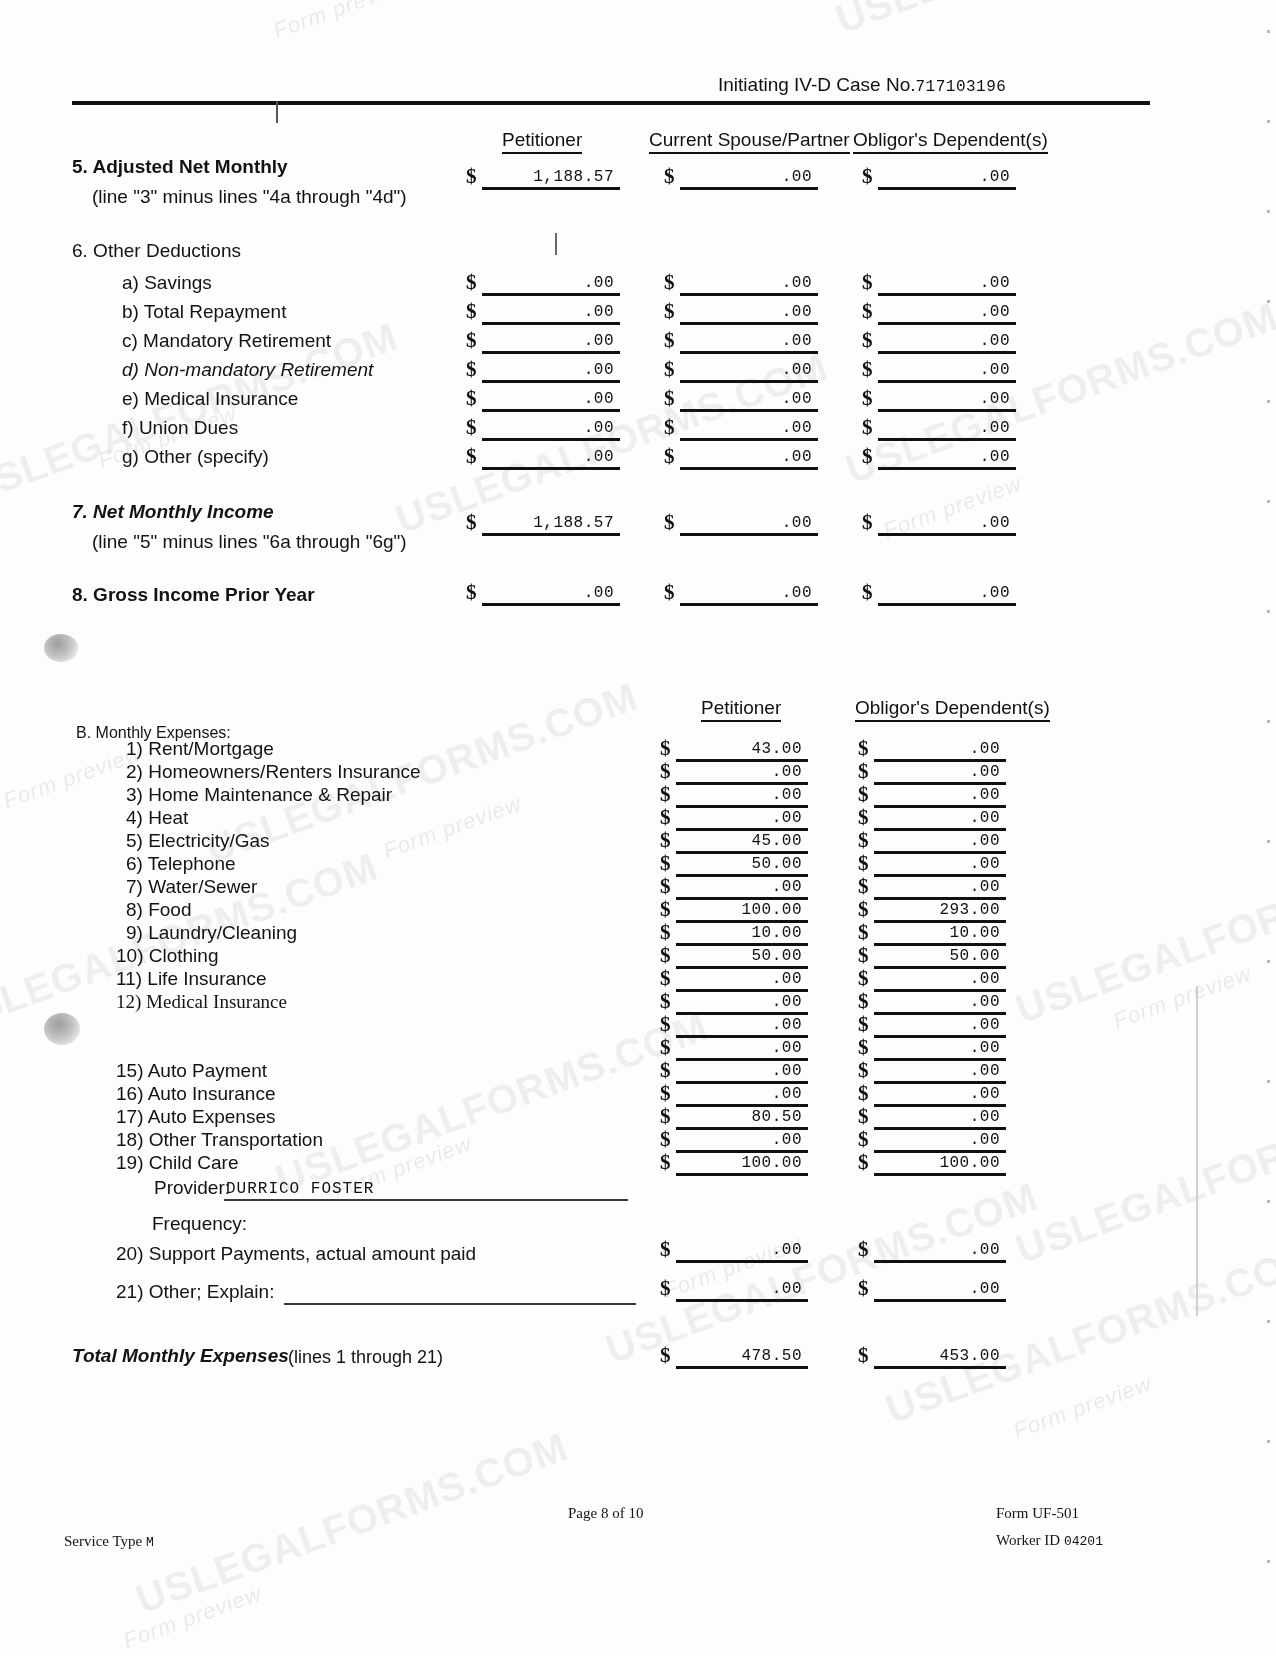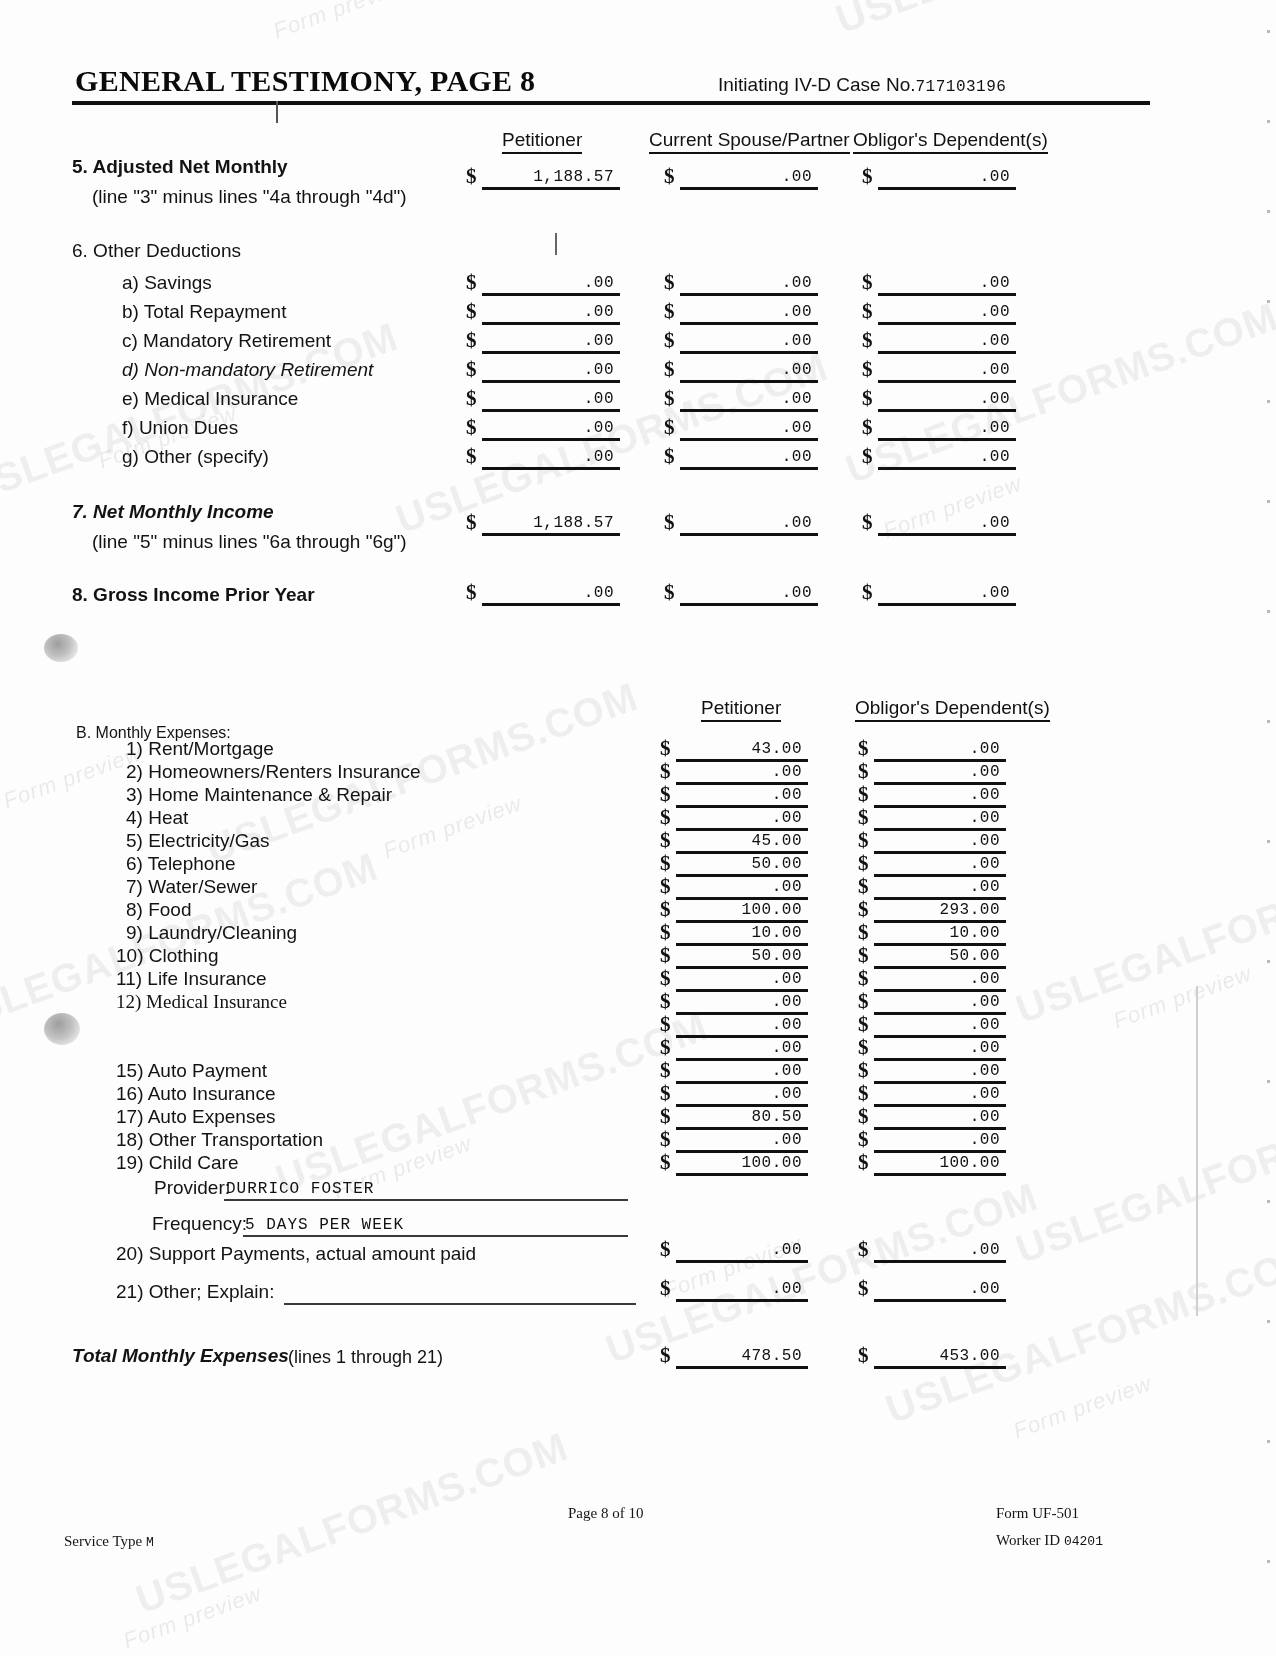--- a/index.html
+++ b/index.html
@@ -226,21 +226,20 @@
   <div class="wm small" style="left:880px; top:520px; transform:rotate(-20deg);">Form preview</div>
   <div class="wm small" style="left:95px; top:450px; transform:rotate(-20deg);">Form preview</div>
   <div class="wm small" style="left:380px; top:840px; transform:rotate(-20deg);">Form preview</div>
   <div class="wm small" style="left:1110px; top:1010px; transform:rotate(-20deg);">Form preview</div>
   <div class="wm small" style="left:660px; top:1280px; transform:rotate(-20deg);">Form preview</div>
   <div class="wm small" style="left:1010px; top:1420px; transform:rotate(-20deg);">Form preview</div>
   <div class="wm small" style="left:0px; top:790px; transform:rotate(-20deg);">Form preview</div>
   <div class="wm small" style="left:330px; top:1180px; transform:rotate(-20deg);">Form preview</div>
   <div class="wm small" style="left:120px; top:1630px; transform:rotate(-20deg);">Form preview</div>
 
-  <div class="hdr-title">GENERAL TESTIMONY, PAGE 8</div>
   <div class="hdr-case">
     <span>Initiating IV-D Case No.</span><span class="casenum">717103196</span>
   </div>
   <div class="hdr-rule"></div>
   <div class="hdr-tick"></div>
 
   <div class="colhead" style="left:502px; top:129px;">Petitioner</div>
   <div class="colhead" style="left:649px; top:129px;">Current Spouse/Partner</div>
   <div class="colhead" style="left:853px; top:129px;">Obligor's Dependent(s)</div>
 
@@ -653,24 +652,20 @@
       <span class="val">100.00</span>
     </div>
 
   <div class="lbl" style="left:154px; top:1177px;text-align:center;">Provider:</div>
   <div class="fill" style="left:224px; top:1177px; width:404px;">
     <span class="val">DURRICO FOSTER</span>
     <span class="rule"></span>
   </div>
 
   <div class="lbl" style="left:152px; top:1213px;">Frequency:</div>
-  <div class="fill" style="left:243px; top:1213px; width:385px;">
-    <span class="val">5 DAYS PER WEEK</span>
-    <span class="rule"></span>
-  </div>
 
   <div class="lbl" style="left:116px; top:1243px;">20) Support Payments, actual amount paid</div>
   <div class="money" style="left:660px; top:1237px; width:148px;">
       <span class="dollar">$</span>
       <span class="rule" style="width:132px;"></span>
       <span class="val">.00</span>
     </div>
   <div class="money" style="left:858px; top:1237px; width:148px;">
       <span class="dollar">$</span>
       <span class="rule" style="width:132px;"></span>

